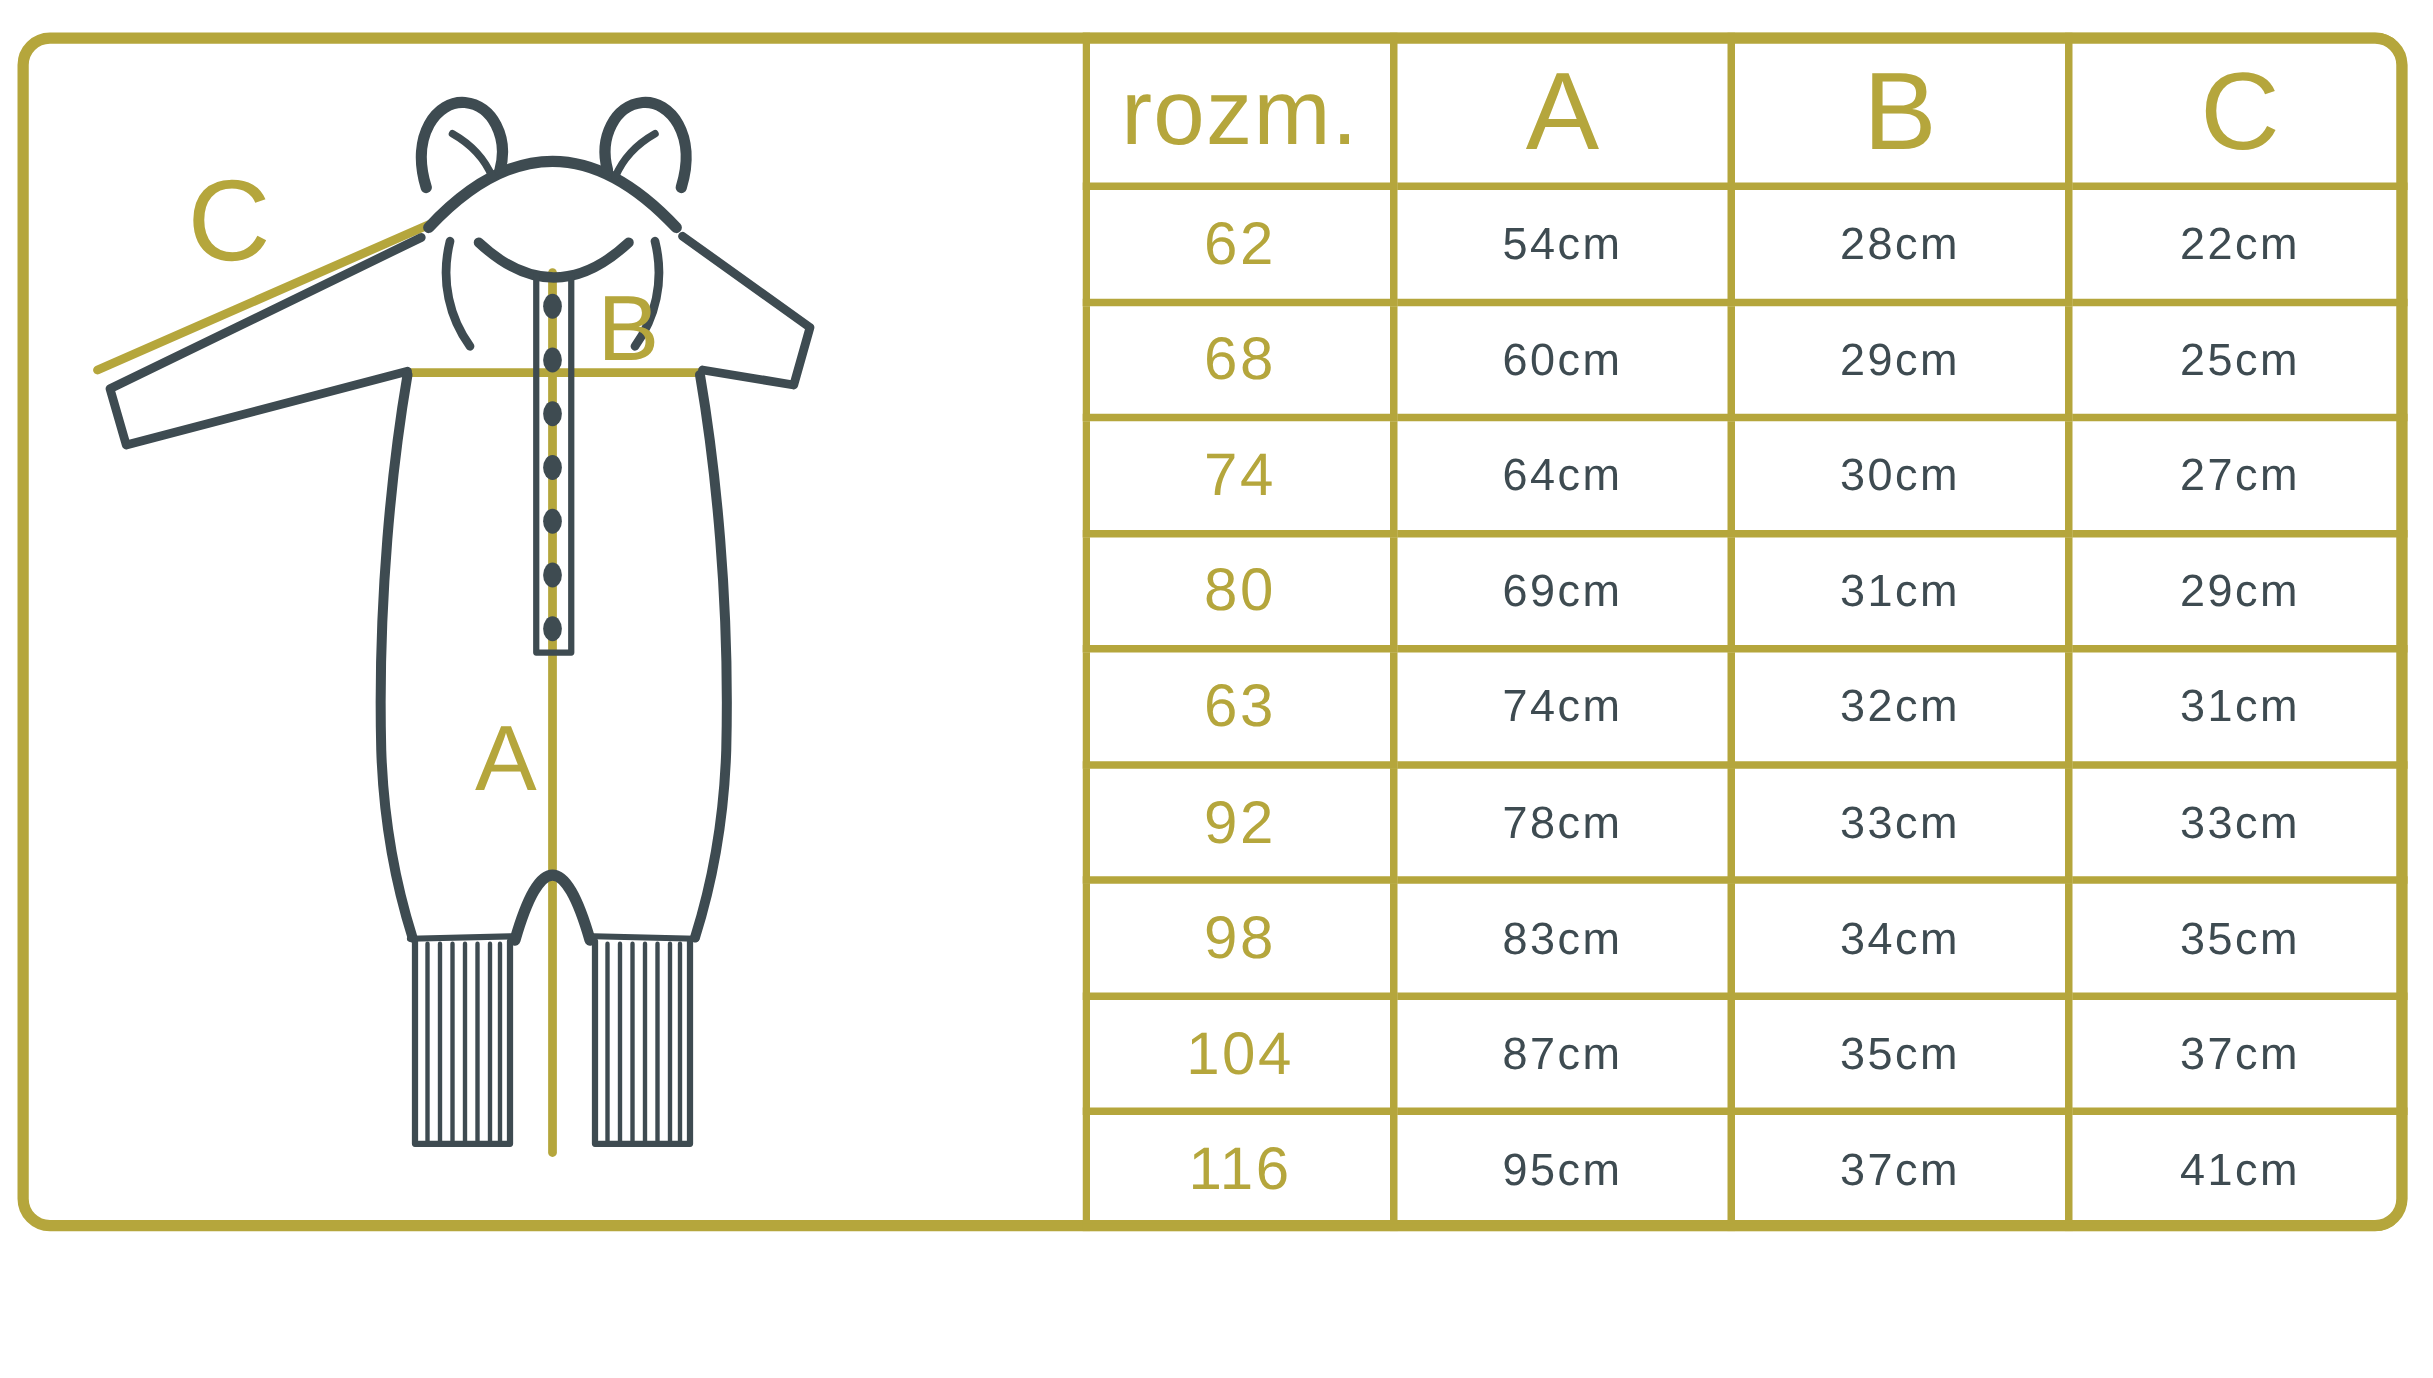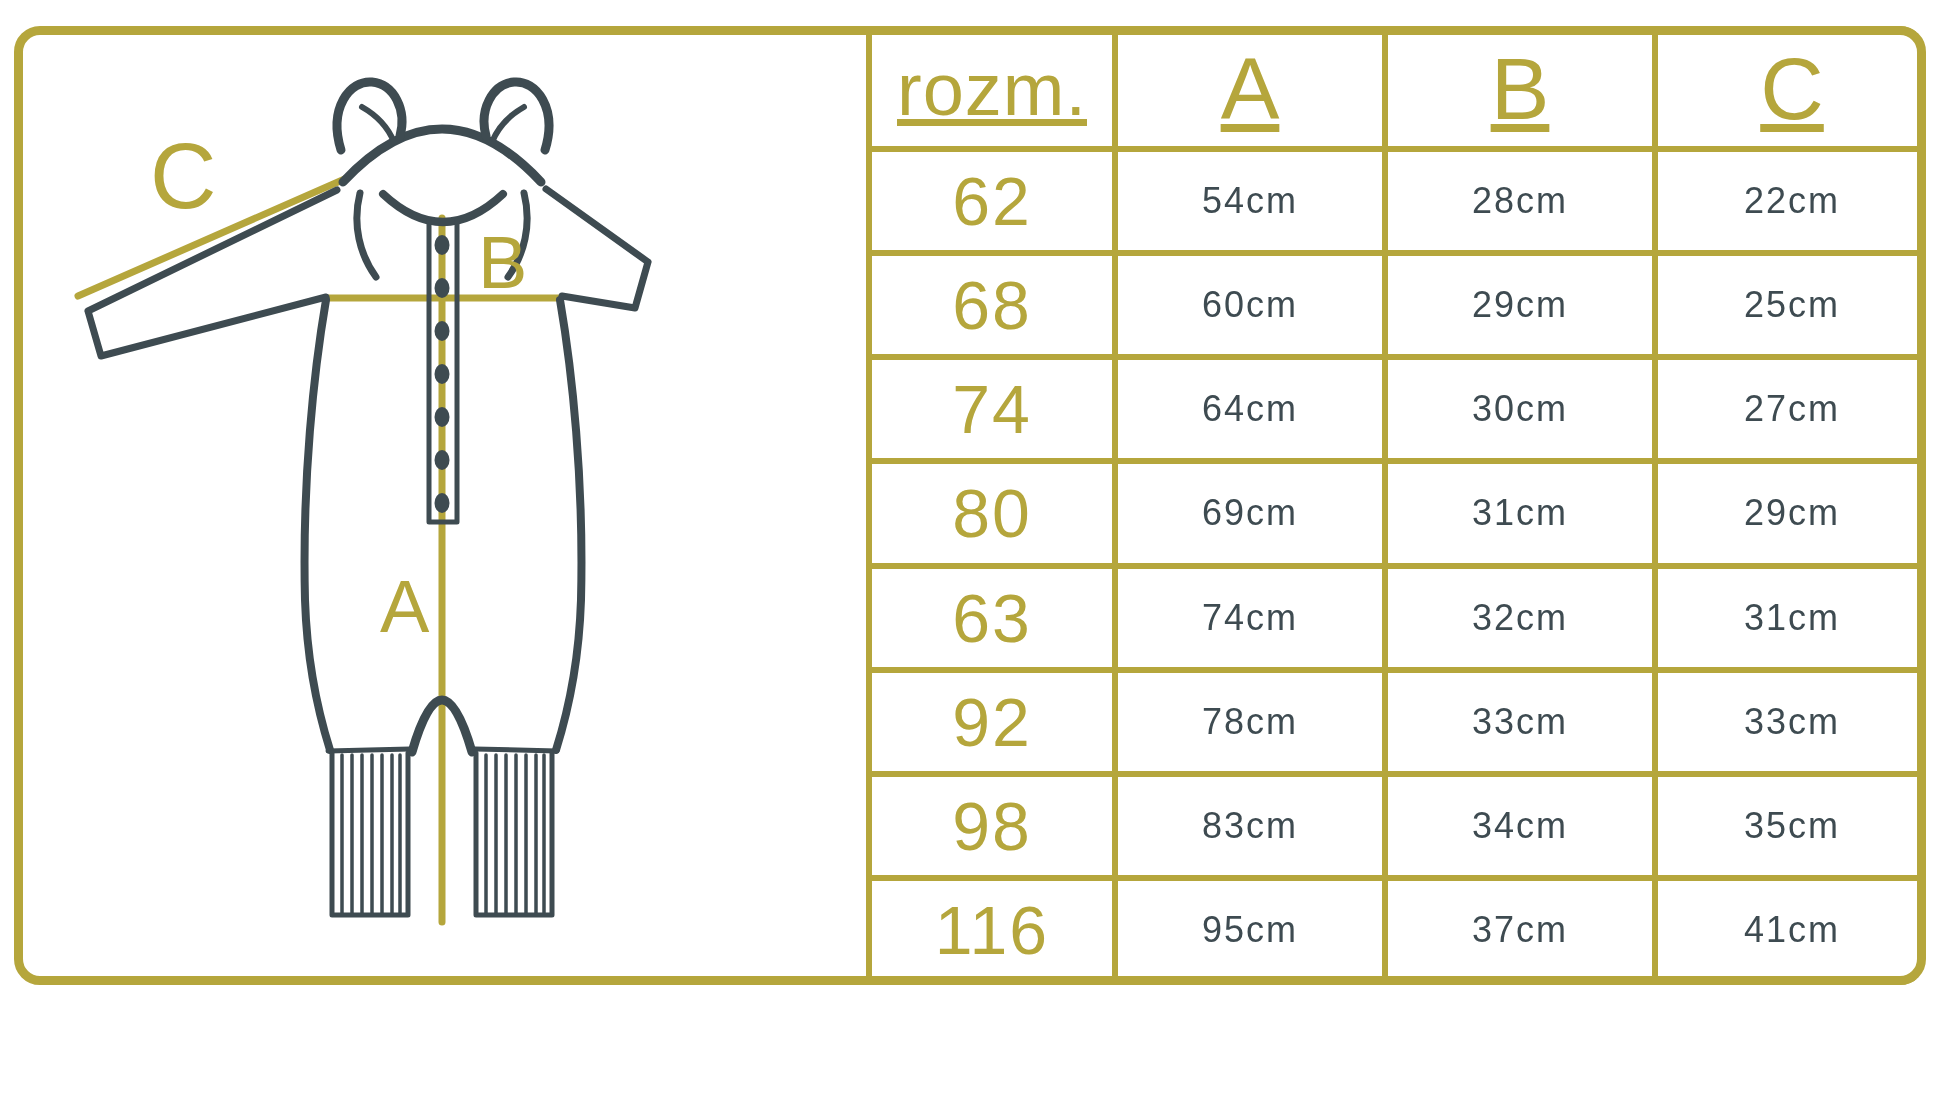--- a/index.html
+++ b/index.html
@@ -9,24 +9,24 @@
          border:9px solid #b5a63c;border-radius:26px;box-sizing:border-box;}
   .figure-svg{position:absolute;left:0;top:0;width:1946px;height:1102px;}
   .table-wrap{position:absolute;left:866px;top:26px;width:1060px;height:959px;
               overflow:hidden;border-radius:0 26px 26px 0;}
   table.size-table{width:100%;height:100%;border-collapse:collapse;table-layout:fixed;}
   .size-table th,.size-table td{border:6px solid #b5a63c;text-align:center;
               vertical-align:middle;padding:0;white-space:nowrap;}
   .size-table thead tr{height:120px;}
   .size-table tbody tr{height:83px;}
   col.c-size{width:246px;} col.c-a{width:270px;} col.c-b{width:270px;} col.c-c{width:274px;}
-  .hdr{color:#b5a63c;font-weight:400;text-decoration:underline;}
+  .hdr{color:#b5a63c;font-weight:400;}
   th.hdr-size{font-size:74px;letter-spacing:1px;}
   th.hdr-letter{font-size:88px;}
-  td.cell-size{color:#b5a63c;font-size:68px;letter-spacing:2px;}
+  td.cell-size{color:#b5a63c;font-size:48px;letter-spacing:2px;}
   td.cell-val{color:#3e4b51;font-size:36px;letter-spacing:2px;}
 </style>
 </head>
 <body>
 
 <div class="frame"></div>
 
 <svg class="figure-svg" viewBox="0 0 1946 1102" fill="none" stroke-linecap="round" stroke-linejoin="round">
   <g stroke="#b5a63c" stroke-width="7">
     <path d="M 78,296 L 347,178"></path>
@@ -143,20 +143,26 @@
         <td class="cell-val">33cm</td>
         <td class="cell-val">33cm</td>
       </tr>
       <tr>
         <td class="cell-size">98</td>
         <td class="cell-val">83cm</td>
         <td class="cell-val">34cm</td>
         <td class="cell-val">35cm</td>
       </tr>
       <tr>
+        <td class="cell-size">104</td>
+        <td class="cell-val">87cm</td>
+        <td class="cell-val">35cm</td>
+        <td class="cell-val">37cm</td>
+      </tr>
+      <tr>
         <td class="cell-size">116</td>
         <td class="cell-val">95cm</td>
         <td class="cell-val">37cm</td>
         <td class="cell-val">41cm</td>
       </tr>
     </tbody>
   </table>
 </div>
 
 </body></html>

